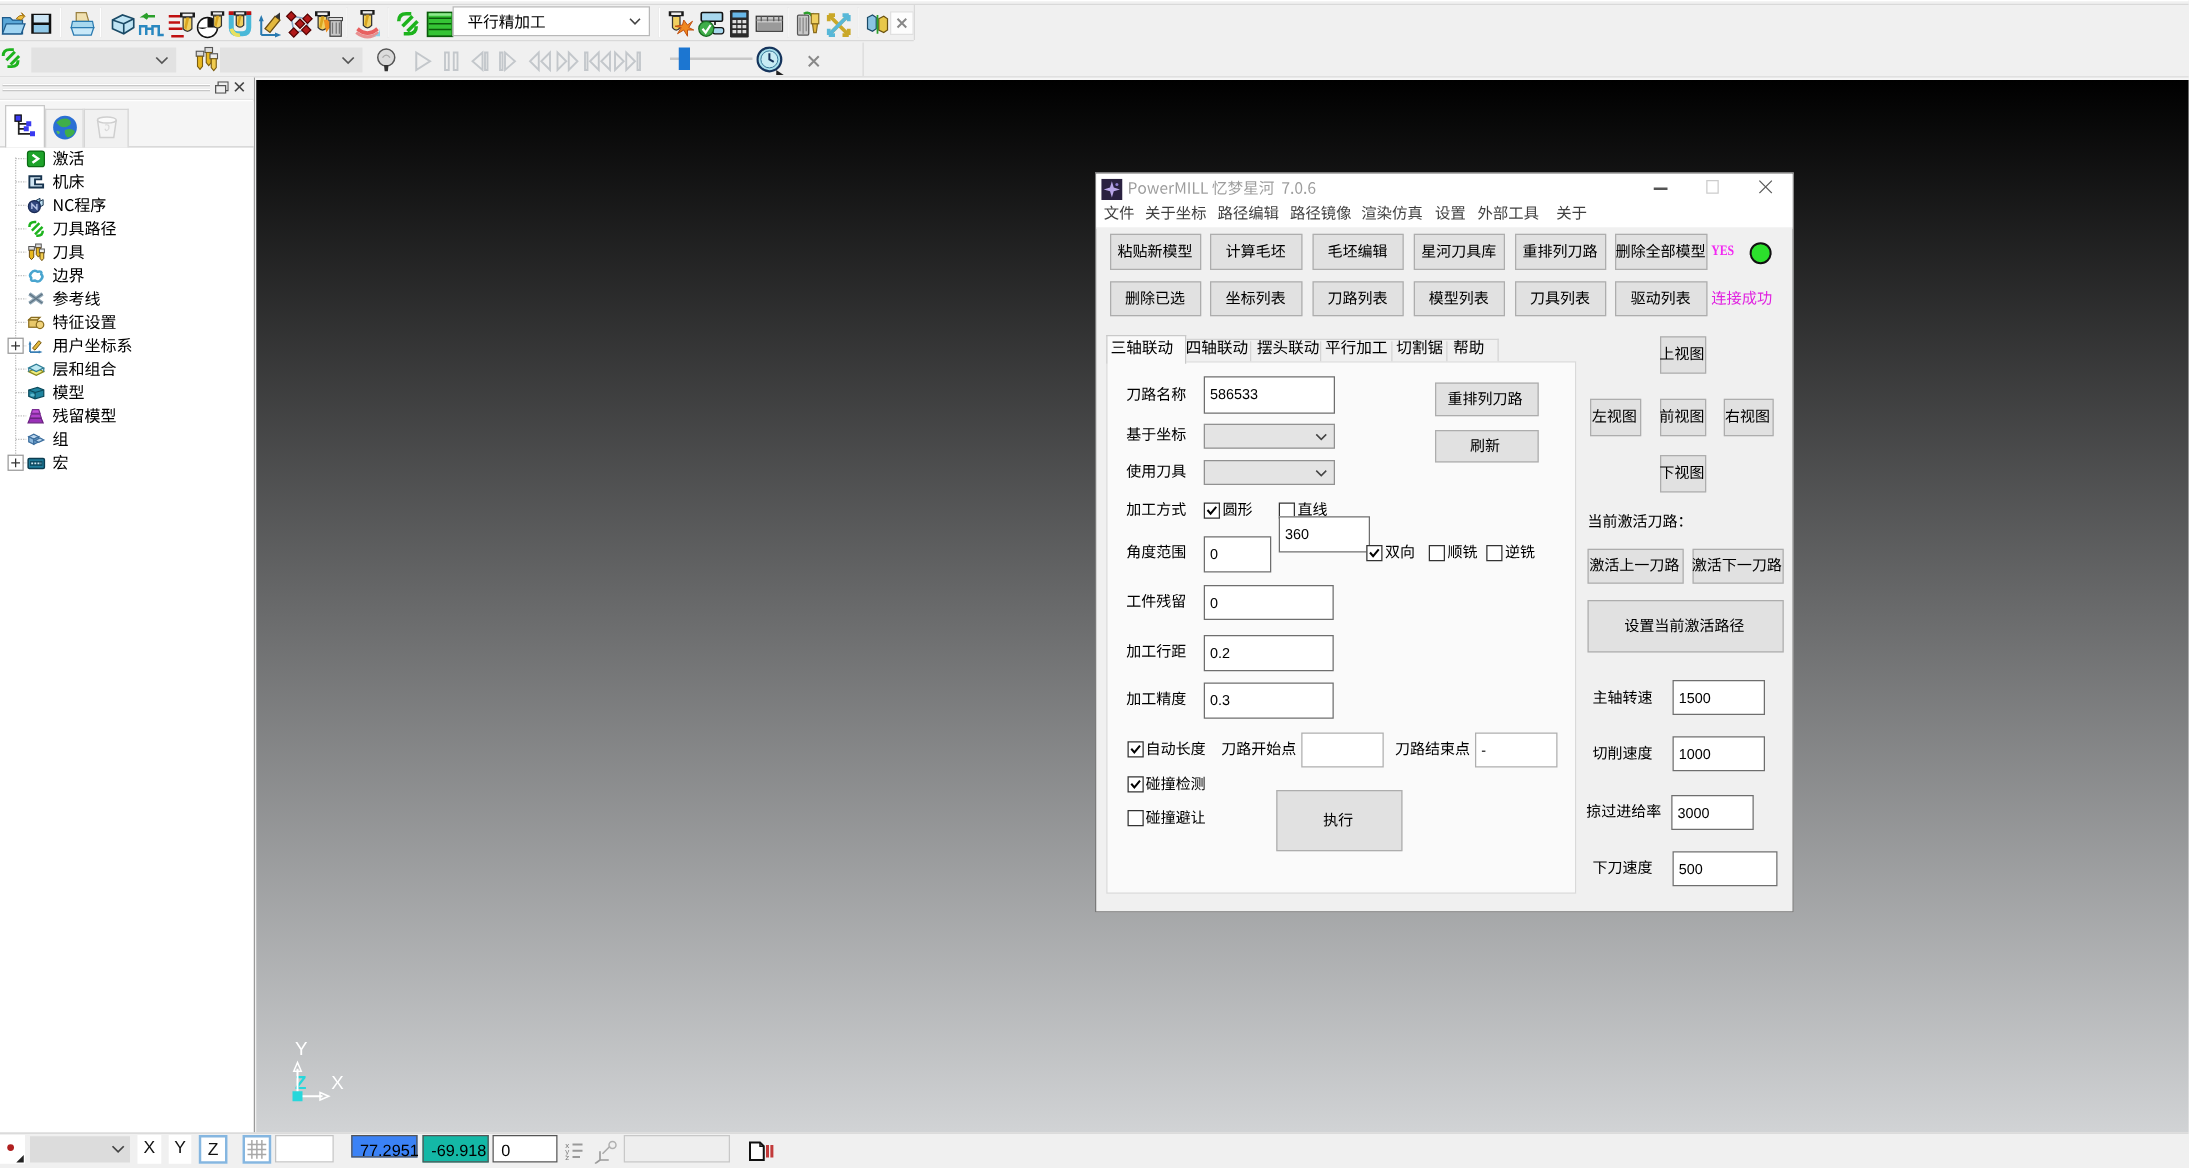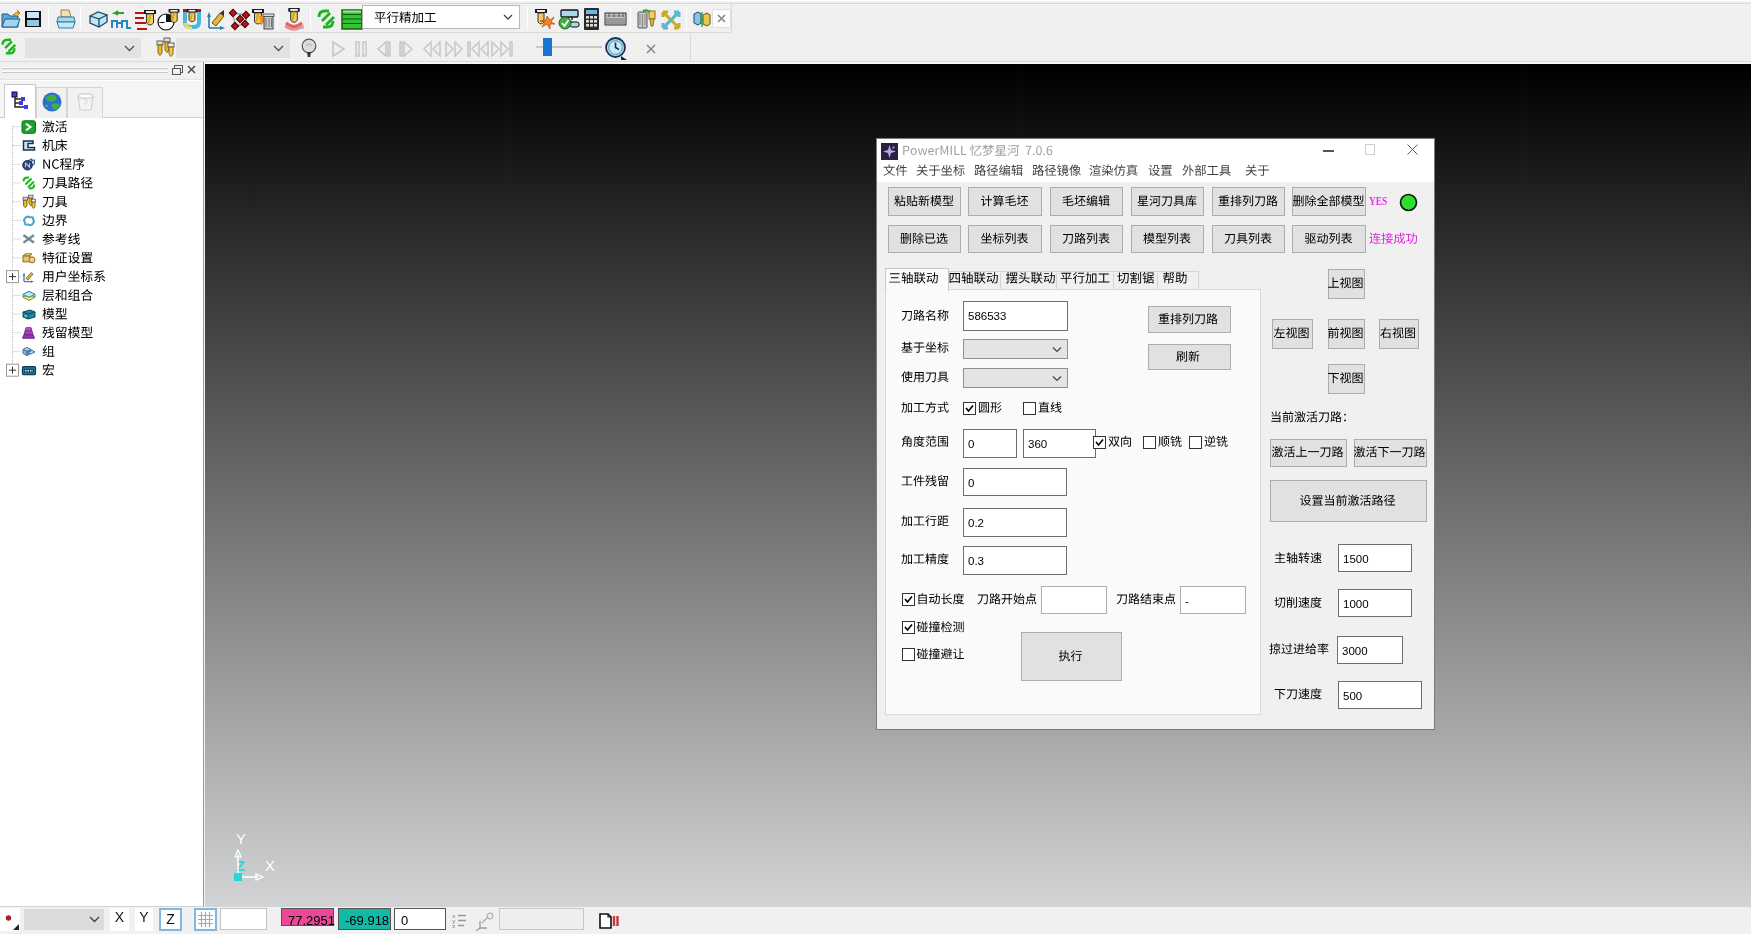--- a/index.html
+++ b/index.html
@@ -467,21 +467,21 @@
   </div>
 
   <div class="cb" style="left:86px;top:263px">
       <svg width="11" height="11">
         <path d="M2 5 L4.5 8 L9 2.5" stroke="#000" stroke-width="1.6" fill="none"></path>
       </svg>
     </div>
   <div class="cb" style="left:146px;top:263px"></div>
 
   <div class="inp" style="left:86px;top:290px;width:54px;height:29px;padding:9px 0 0 4px">0</div>
-  <div class="inp" style="left:146px;top:290px;width:73px;height:29px;padding:9px 0 0 4px">360</div>
+  <div class="inp" style="left:146px;top:274px;width:73px;height:29px;padding:9px 0 0 4px">360</div>
   <div class="cb" style="left:216px;top:297px">
       <svg width="11" height="11">
         <path d="M2 5 L4.5 8 L9 2.5" stroke="#000" stroke-width="1.6" fill="none"></path>
       </svg>
     </div>
   <div class="cb" style="left:266px;top:297px"></div>
   <div class="cb" style="left:312px;top:297px"></div>
 
   <div class="inp" style="left:86px;top:329px;width:104px;height:28px;padding:9px 0 0 4px">0</div>
   <div class="inp" style="left:86px;top:369px;width:104px;height:29px;padding:9px 0 0 4px">0.2</div>
@@ -530,21 +530,21 @@
     </div>
   <div class="ab" style="left:110px;top:1px;width:19px;height:23px;background:#fff;font-size:14px;color:#111;text-align:center;line-height:19px">X</div>
   <div class="ab" style="left:135px;top:1px;width:18px;height:23px;background:#fff;font-size:14px;color:#111;text-align:center;line-height:19px">Y</div>
   <div class="ab" style="left:159px;top:1px;width:23px;height:23px;background:#fff;border:2px solid #85b6e0;font-size:14px;color:#111;text-align:center;line-height:19px">Z</div>
   <div class="ab" style="left:194px;top:1px;width:23px;height:23px;background:#fff;border:2px solid #85b6e0">
       <svg width="19" height="19">
         <path d="M2 5.5 L17 5.5 M2 9.5 L17 9.5 M2 13.5 L17 13.5 M5.5 2 L5.5 17 M9.5 2 L9.5 17 M13.5 2 L13.5 17" stroke="#a8a8a8" stroke-width="1.2"></path>
       </svg>
     </div>
   <div class="ab" style="left:220px;top:1px;width:47px;height:22px;background:#fff;border:1px solid #c4c4c4;font-size:13px;color:#000;padding:4px 0 0 6px"></div>
-  <div class="ab" style="left:281px;top:1px;width:53px;height:18px;background:#ec4899;border:1px solid #555;font-size:13px;color:#000;padding:4px 0 0 6px">77.2951</div>
+  <div class="ab" style="left:281px;top:1px;width:53px;height:18px;background:#3b82f6;border:1px solid #555;font-size:13px;color:#000;padding:4px 0 0 6px">77.2951</div>
   <div class="ab" style="left:338px;top:1px;width:53px;height:22px;background:#14b8a6;border:1px solid #555;font-size:13px;color:#000;padding:4px 0 0 6px">-69.918</div>
   <div class="ab" style="left:394px;top:1px;width:52px;height:22px;background:#fff;border:1px solid #555;font-size:13px;color:#000;padding:4px 0 0 6px">0</div>
   <svg class="ab" style="left:452px;top:5px" width="17" height="17" font-family="Liberation Mono" font-size="6" fill="#777">
       <text x="0" y="6">x</text>
       <text x="0" y="11">y</text>
       <text x="0" y="16">z</text>
       <path d="M6 3.5 L14 3.5 M6 8.5 L14 8.5 M6 13.5 L12 13.5" stroke="#999" stroke-width="1.6"></path>
     </svg>
   <svg class="ab" style="left:474px;top:5px" width="22" height="19">
       <path d="M6 16 L6 9 M6 16 L13 16 M6 16 L2 19" stroke="#9a9a9a" stroke-width="1.3" fill="none"></path>

